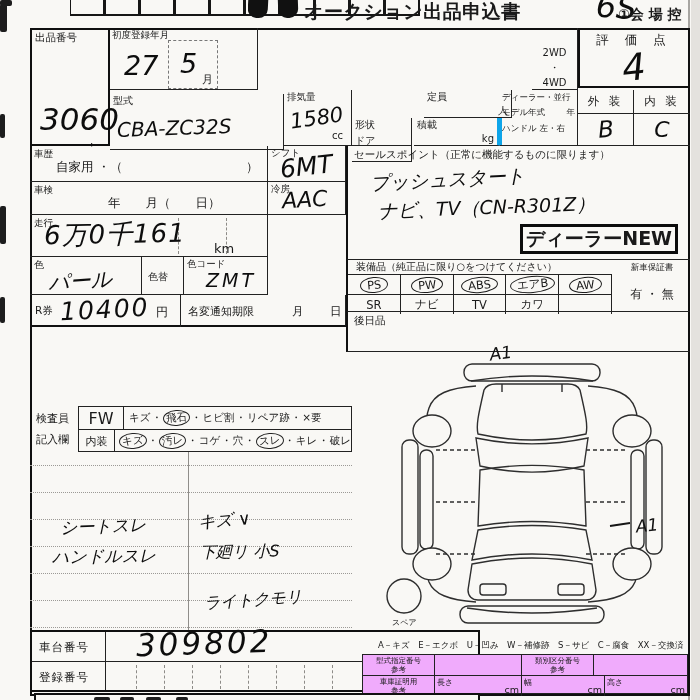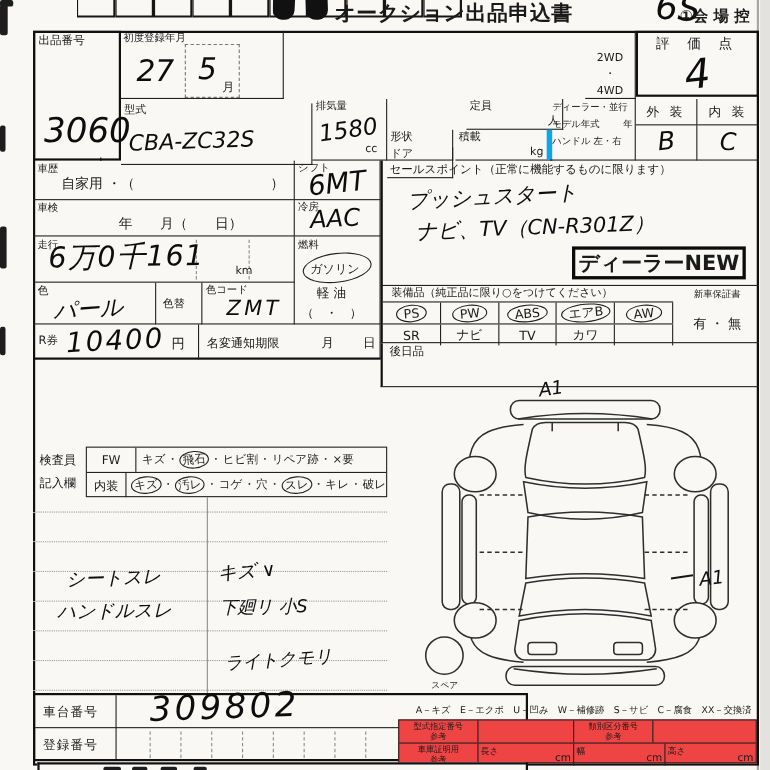--- a/index.html
+++ b/index.html
@@ -132,21 +132,21 @@
   </div>
   <div class="cell" style="left:30px;top:182px;width:238px;height:33px;border-right:1.5px solid #222;border-bottom:1px solid #222;">
     <span class="lb" style="left:4px;top:2px;font-size:9.5px;">車検</span>
     <span class="abs" style="left:78px;top:13px;font-size:12.5px;">年　　月（　　日）</span>
   </div>
   <div class="cell" style="left:30px;top:215px;width:238px;height:42px;border-right:1.5px solid #222;border-bottom:1px solid #222;">
     <span class="lb" style="left:4px;top:2px;font-size:9.5px;">走行</span>
     <span class="dotv" style="left:148px;top:3px;height:36px;"></span>
     <span class="dotv" style="left:196px;top:3px;height:36px;"></span>
     <span class="hw abs" style="left:14px;top:6px;font-size:26px;letter-spacing:1px;transform:rotate(-1deg);">6万0千161</span>
-    <span class="abs" style="left:184px;top:26px;font-size:10px;">km</span>
+    <span class="abs" style="left:184px;top:26px;font-size:13px;">km</span>
   </div>
   <div class="cell" style="left:30px;top:257px;width:112px;height:38px;border-right:1px solid #222;border-bottom:1px solid #222;">
     <span class="lb" style="left:4px;top:2px;">色</span>
     <span class="hw abs" style="left:18px;top:14px;font-size:21px;transform:rotate(-4deg);">パール</span>
   </div>
   <div class="cell" style="left:142px;top:257px;width:42px;height:38px;border-right:1px solid #222;border-bottom:1px solid #222;">
     <span class="lb" style="left:6px;top:14px;">色替</span>
   </div>
   <div class="cell" style="left:184px;top:257px;width:84px;height:38px;border-right:1.5px solid #222;border-bottom:1px solid #222;">
     <span class="lb" style="left:3px;top:1px;font-size:9.5px;">色コード</span>
@@ -163,27 +163,20 @@
   </div>
 
   <div class="cell" style="left:268px;top:146px;width:78px;height:36px;border-right:1.5px solid #222;border-bottom:1px solid #222;">
     <span class="lb" style="left:3px;top:1px;font-size:9.5px;">シフト</span>
     <span class="hw abs" style="left:12px;top:8px;font-size:25px;transform:rotate(-6deg);">6MT</span>
   </div>
   <div class="cell" style="left:268px;top:182px;width:78px;height:33px;border-right:1.5px solid #222;border-bottom:1px solid #222;">
     <span class="lb" style="left:3px;top:1px;font-size:9.5px;">冷房</span>
     <span class="hw abs" style="left:14px;top:7px;font-size:22px;transform:rotate(-3deg);">AAC</span>
   </div>
-  <div class="cell" style="left:268px;top:215px;width:78px;height:80px;border-right:1.5px solid #222;border-bottom:1px solid #222;">
-    <span class="lb" style="left:3px;top:2px;font-size:9.5px;">燃料</span>
-    <span class="abs" style="left:7px;top:15px;width:63px;height:27px;border:1.6px solid #222;border-radius:50%;transform:rotate(-7deg);"></span>
-    <span class="abs" style="left:14px;top:22px;font-size:11px;">ガソリン</span>
-    <span class="abs" style="left:20px;top:44px;font-size:11.5px;">軽 油</span>
-    <span class="abs" style="left:6px;top:62px;font-size:11px;">（　・　）</span>
-  </div>
 
   <div class="cell" style="left:346px;top:146px;width:344px;height:114px;border-left:2px solid #111;border-bottom:1.5px solid #222;">
     <span class="lb" style="left:6px;top:3px;font-size:10.5px;">セールスポイント（正常に機能するものに限ります）</span>
     <span class="hw abs" style="left:22px;top:24px;font-size:19px;transform:rotate(-3deg);">プッシュスタート</span>
     <span class="hw abs" style="left:30px;top:52px;font-size:19px;transform:rotate(-2deg);">ナビ、TV（CN-R301Z）</span>
     <div class="abs ctr" style="left:172px;top:78px;width:158px;height:30px;border:3px solid #0c0c0c;">
       <span style="font-size:19px;font-weight:800;white-space:nowrap;">ディーラーNEW</span>
     </div>
   </div>
 
@@ -232,21 +225,21 @@
   </div>
   <div class="cell" style="left:346px;top:312px;width:344px;height:40px;border-left:2px solid #111;border-bottom:1px solid #222;">
     <span class="lb" style="left:6px;top:3px;font-size:10.5px;">後日品</span>
   </div>
 
 
   <span class="abs" style="left:36px;top:411px;font-size:11px;">検査員</span>
   <span class="abs" style="left:36px;top:432px;font-size:11px;">記入欄</span>
   <div class="cell" style="left:78px;top:406px;width:274px;height:46px;border:1.5px solid #222;">
     <div style="display:flex;height:22px;align-items:center;">
-      <div class="ctr" style="width:44px;height:100%;border-right:1px solid #222;font-size:11px;">
+      <div class="ctr" style="width:44px;height:100%;border-right:1px solid #222;font-size:16px;">
           <span>FW</span>
         </div>
       <div style="flex:1;font-size:10.5px;white-space:nowrap;padding-left:5px;">
         <span>キズ</span><span class="sep">・</span><span class="ic">飛石</span><span class="sep">・</span><span>ヒビ割</span><span class="sep">・</span><span>リペア跡</span><span class="sep">・</span><span>×要</span>
       </div>
     </div>
     <div style="display:flex;height:22px;align-items:center;border-top:1px solid #222;">
       <div class="ctr" style="width:44px;height:100%;border-right:1px solid #222;font-size:11px;">
           <span>内装</span>
         </div>
@@ -332,21 +325,21 @@
     <span class="dotv" style="left:104px;top:33px;height:24px;"></span>
     <span class="dotv" style="left:132px;top:33px;height:24px;"></span>
     <span class="dotv" style="left:160px;top:33px;height:24px;"></span>
     <span class="dotv" style="left:188px;top:33px;height:24px;"></span>
     <span class="dotv" style="left:216px;top:33px;height:24px;"></span>
     <span class="dotv" style="left:244px;top:33px;height:24px;"></span>
     <span class="dotv" style="left:272px;top:33px;height:24px;"></span>
     <span class="dotv" style="left:300px;top:33px;height:24px;"></span>
   </div>
 
-  <div class="cell" style="left:362px;top:654px;width:326px;height:40px;border:1.5px solid #222;background:#ef4444;">
+  <div class="cell" style="left:362px;top:654px;width:326px;height:40px;border:1.5px solid #222;background:#f0abfc;">
     <div style="display:flex;height:20px;">
       <div style="width:72px;border-right:1px solid #222;font-size:7.5px;line-height:9px;text-align:center;padding-top:1px;box-sizing:border-box;">
         <div>型式指定番号</div>
           <div>参考</div>
       </div>
       <div style="width:86px;border-right:1px solid #222;"></div>
       <div style="width:72px;border-right:1px solid #222;font-size:7.5px;line-height:9px;text-align:center;padding-top:1px;box-sizing:border-box;">
         <div>類別区分番号</div>
           <div>参考</div>
       </div>

